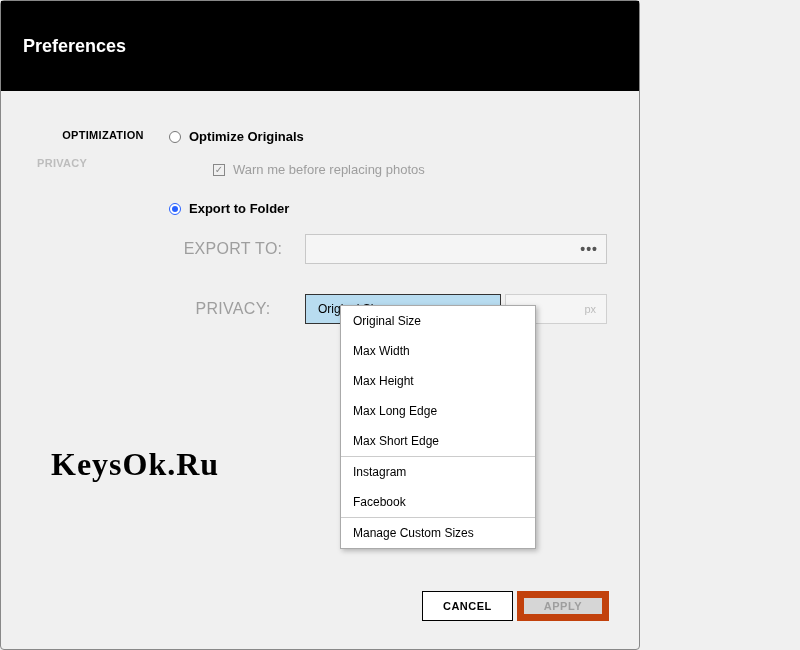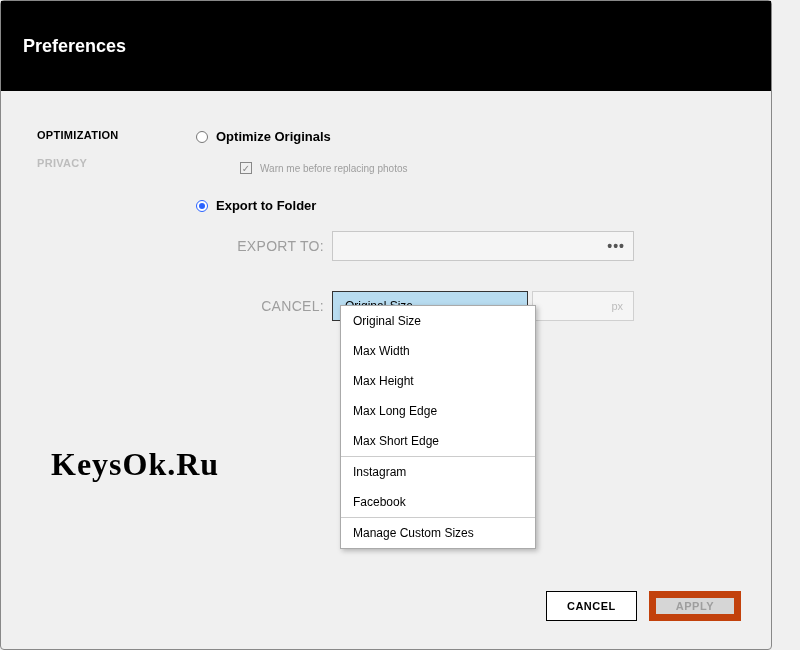--- a/index.html
+++ b/index.html
@@ -1,46 +1,46 @@
 <!DOCTYPE html>
 <html><head>
 <meta charset="utf-8">
 <style>
 * { box-sizing: border-box; margin: 0; padding: 0; font-family: Arial, Helvetica, sans-serif; }
 body { width: 800px; height: 650px; background: #f0f0f0; position: relative; overflow: hidden; }
-.window { width: 772px; height: 650px; background: #f0f0f0; border: 1px solid #888; border-radius: 4px; position: relative; }
+.window { width: 640px; height: 650px; background: #f0f0f0; border: 1px solid #888; border-radius: 4px; position: relative; }
 .header { background: #000; height: 90px; display: flex; align-items: center; padding-left: 22px; }
 .header-title { color: #fff; font-size: 18px; font-weight: bold; }
 .content { display: flex; padding-top: 38px; }
 .sidebar { width: 195px; padding-left: 36px; }
 .sidebar-item { font-size: 11px; font-weight: bold; color: #bdbdbd; letter-spacing: 0.3px; margin-bottom: 16px; cursor: pointer; }
-.sidebar-item.active { color: #000; }
+.sidebar-item.active { color: #000; text-align: center; }
 .main { flex: 1; padding-right: 32px; }
 .radio-row { display: flex; align-items: center; margin-bottom: 8px; }
 .radio { width: 12px; height: 12px; border-radius: 50%; border: 1px solid #777; margin-right: 8px; background: #fff; display: inline-flex; align-items: center; justify-content: center; cursor: pointer; }
 .radio.selected { border-color: #2962ff; }
 .radio.selected::after { content: ""; width: 6px; height: 6px; border-radius: 50%; background: #2962ff; display: block; }
 .radio-label { font-size: 13px; font-weight: bold; color: #000; }
 .check-row { display: flex; align-items: center; margin: 18px 0 24px 44px; }
 .checkbox { width: 12px; height: 12px; border: 1px solid #888; margin-right: 8px; display: inline-flex; align-items: center; justify-content: center; font-size: 10px; color: #888; cursor: pointer; }
-.check-label { font-size: 10px; color: #9e9e9e; }
+.check-label { font-size: 13px; color: #9e9e9e; }
 .form-row { display: flex; align-items: center; margin-top: 18px; }
-.form-label { width: 136px; text-align: right; font-size: 14px; color: #9e9e9e; padding-right: 8px; letter-spacing: 0.3px; }
+.form-label { width: 136px; text-align: center; font-size: 16px; color: #9e9e9e; padding-right: 8px; letter-spacing: 0.3px; }
 .text-input { height: 30px; border: 1px solid #c8c8c8; background: #f5f5f5; width: 302px; display: flex; align-items: center; justify-content: flex-end; padding-right: 8px; }
 .dots { font-size: 14px; color: #555; letter-spacing: 1px; cursor: pointer; font-weight: bold; }
 .resize-select { height: 30px; width: 196px; border: 1px solid #333; background: #b8dcf0; display: flex; align-items: center; justify-content: space-between; padding: 0 12px; cursor: pointer; position: relative; }
 .resize-select-label { font-size: 12px; color: #000; }
 .chevron { font-size: 12px; color: #000; font-weight: bold; }
 .px-input { height: 30px; width: 102px; border: 1px solid #d0d0d0; background: #f5f5f5; margin-left: 4px; display: flex; align-items: center; justify-content: flex-end; padding-right: 10px; color: #bdbdbd; font-size: 11px; }
 .dropdown { position: absolute; left: 339px; top: 304px; width: 196px; background: #fff; border: 1px solid #aaa; box-shadow: 2px 2px 5px rgba(0,0,0,0.25); z-index: 10; }
 .dropdown-group { border-bottom: 1px solid #ccc; }
 .dropdown-group:last-child { border-bottom: none; }
 .dropdown-item { font-size: 12px; color: #000; padding: 8px 12px; cursor: pointer; }
 .add-size { font-size: 11px; font-weight: bold; color: #000; letter-spacing: 0.3px; cursor: pointer; margin-left: 40px; margin-top: 6px; }
-.footer { position: absolute; bottom: 28px; right: 30px; display: flex; gap: 12px; }
+.footer { position: absolute; bottom: 28px; right: 30px; display: flex; gap: 4px; }
 .btn { height: 30px; padding: 0 20px; font-size: 11px; font-weight: bold; letter-spacing: 0.5px; cursor: pointer; display: flex; align-items: center; justify-content: center; }
 .btn-cancel { background: #fff; border: 1px solid #000; color: #000; }
 .btn-apply { background: #d6d6d6; border: 7px solid #c2410c; color: #9e9e9e; }
 .watermark { position: absolute; left: 50px; top: 445px; font-size: 32px; color: #000; font-family: 'Times New Roman', serif; letter-spacing: 1px; pointer-events: none; font-weight: bold; }
 </style>
 </head>
 <body>
 
 <div class="window">
   <div class="header">
@@ -70,21 +70,21 @@
       </div>
 
       <div class="form-row">
         <div class="form-label">EXPORT TO:</div>
         <div class="text-input">
           <span class="dots">•••</span>
         </div>
       </div>
 
       <div class="form-row" style="margin-top:30px;">
-        <div class="form-label">CANCEL:</div>
+        <div class="form-label">PRIVACY:</div>
         <div class="resize-select">
           <span class="resize-select-label">Original Size</span>
           <span class="chevron">⌄</span>
         </div>
         <div class="px-input">
           <span>px</span>
         </div>
       </div>
 
     </div>

